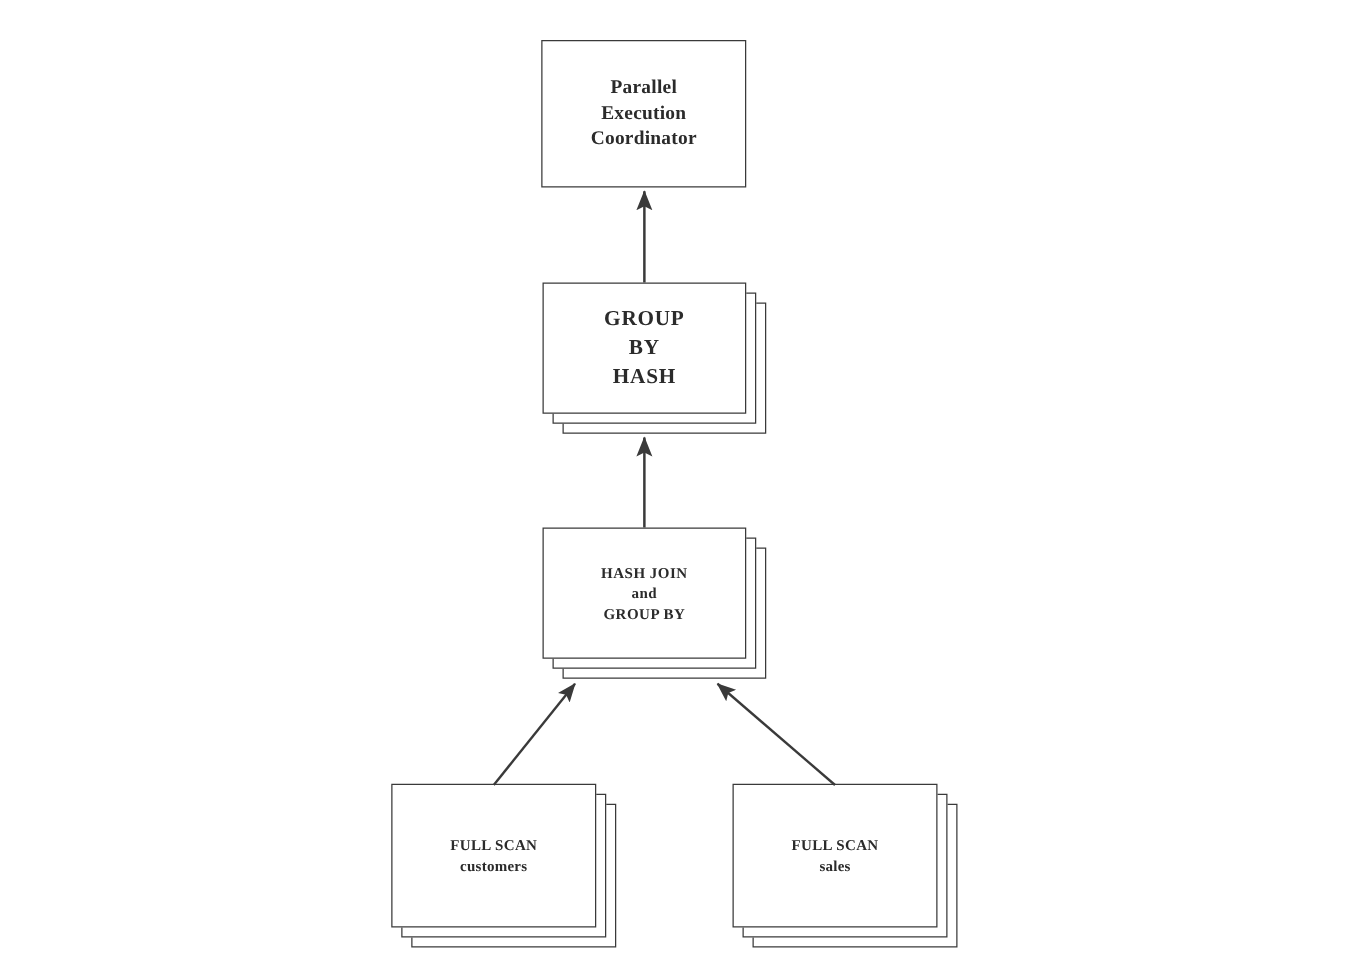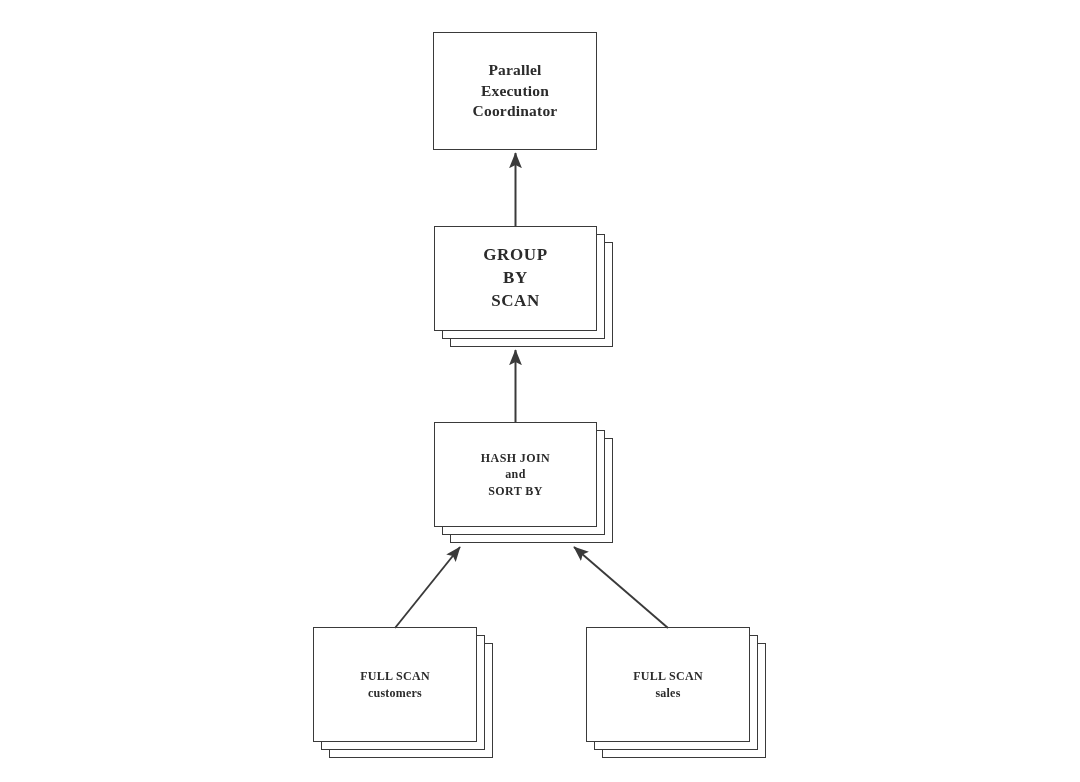--- a/index.html
+++ b/index.html
@@ -107,32 +107,32 @@
     </div>
   </div>
 
   <div class="node" id="node-group-by-sort" style="left:434px; top:226px; width:163px; height:131px;">
     <div class="sheet back2" style="left:16px; top:16px; width:163px; height:105px;"></div>
     <div class="sheet back1" style="left:8px; top:8px; width:163px; height:105px;"></div>
     <div class="sheet front" style="width:163px; height:105px;"></div>
     <div class="label t-group" style="width:163px; height:105px;">
       <span class="ln">GROUP</span>
       <span class="ln">BY</span>
-      <span class="ln">SCAN</span>
+      <span class="ln">HASH</span>
     </div>
   </div>
 
   <div class="node" id="node-hash-join" style="left:434px; top:422px; width:163px; height:105px;">
     <div class="sheet back2" style="left:16px; top:16px; width:163px; height:105px;"></div>
     <div class="sheet back1" style="left:8px; top:8px; width:163px; height:105px;"></div>
     <div class="sheet front" style="width:163px; height:105px;"></div>
     <div class="label t-hash" style="width:163px; height:105px;">
       <span class="ln">HASH JOIN</span>
       <span class="ln">and</span>
-      <span class="ln">SORT BY</span>
+      <span class="ln">GROUP BY</span>
     </div>
   </div>
 
   <div class="node" id="node-full-scan-customers" style="left:313px; top:627px; width:164px; height:115px;">
     <div class="sheet back2" style="left:16px; top:16px; width:164px; height:115px;"></div>
     <div class="sheet back1" style="left:8px; top:8px; width:164px; height:115px;"></div>
     <div class="sheet front" style="width:164px; height:115px;"></div>
     <div class="label t-scan" style="width:164px; height:115px;">
       <span class="ln">FULL SCAN</span>
       <span class="ln sub">customers</span>

